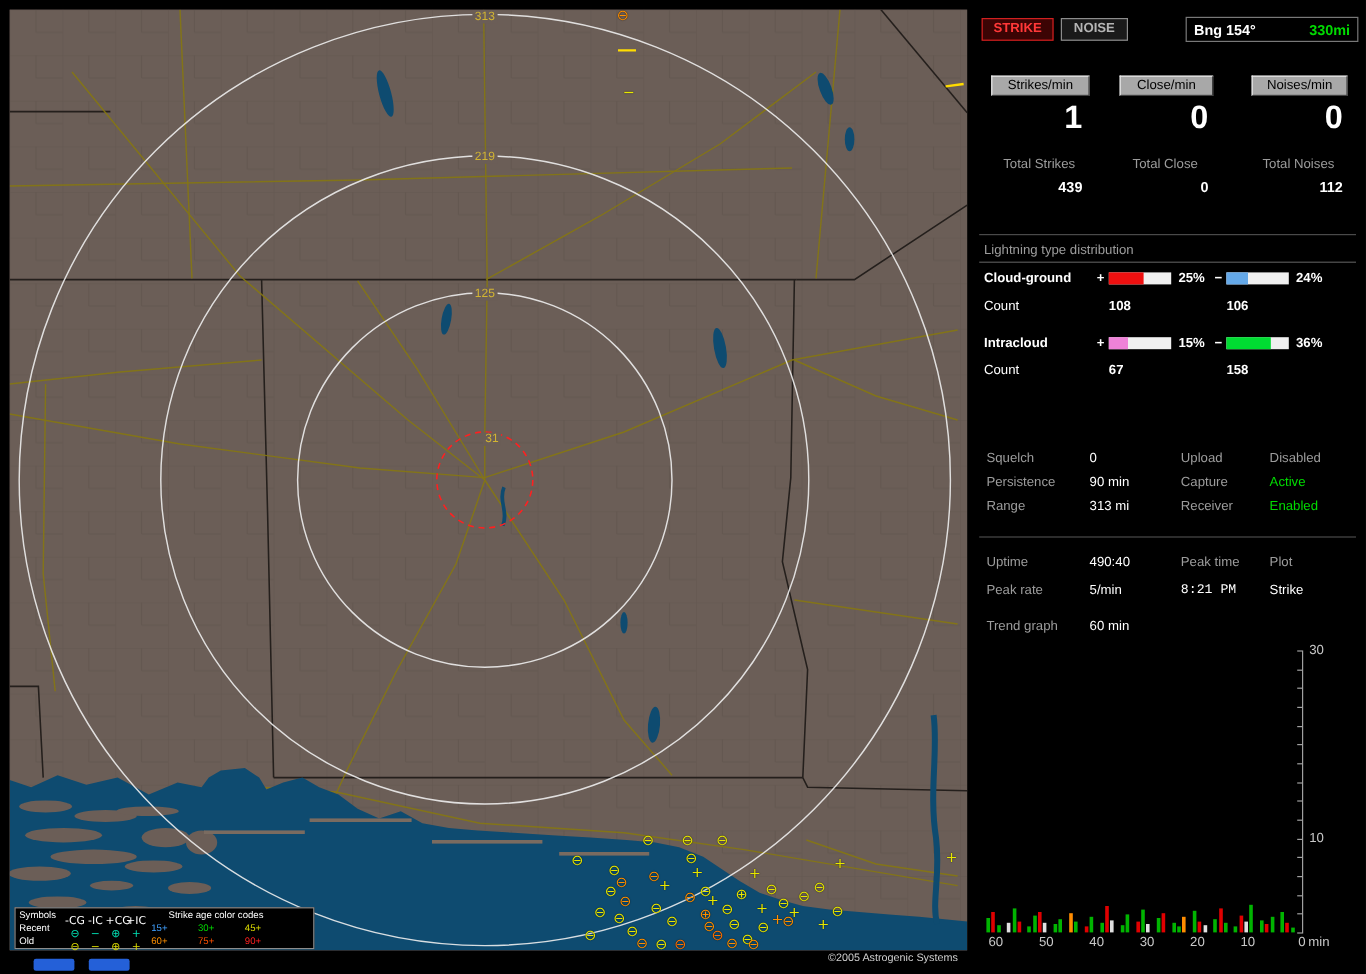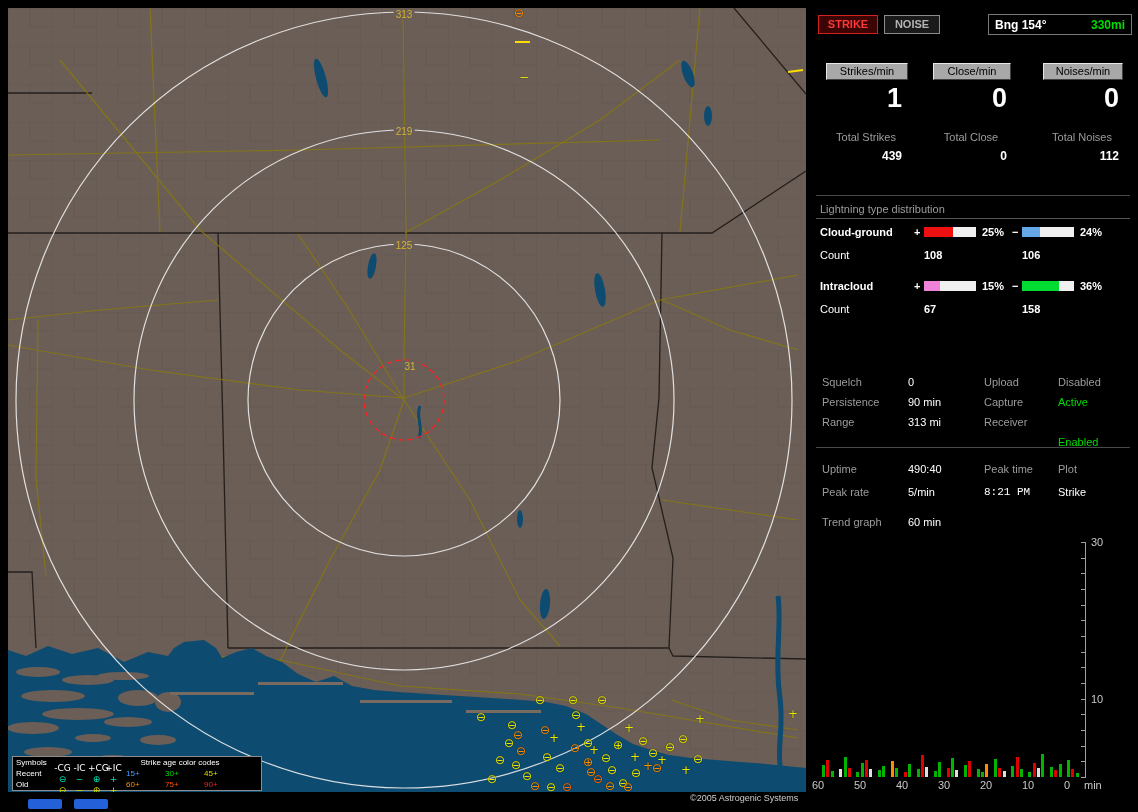--- a/index.html
+++ b/index.html
@@ -32,21 +32,21 @@
   .totval{position:absolute;font-size:12px;color:#fff;text-align:right;font-weight:bold;}
   .hline{position:absolute;left:4px;width:314px;height:1px;background:#4a4a4a;}
   .dist-bar{position:absolute;width:52px;height:10px;background:#f0f0f0;}
   .dist-bar .fill{height:100%;width:0;}
   .datebox{position:absolute;left:4px;top:333px;width:310px;height:25px;border:1px solid #646464;line-height:25px;padding-left:6px;font-size:14px;font-weight:bold;}
   #plot{position:absolute;left:10px;top:542px;width:260px;height:235px;}
   .tbar{position:absolute;bottom:0;width:3px;}
   #yaxis{position:absolute;left:273px;top:542px;width:1px;height:236px;background:#a0a0a0;}
   .ytick{position:absolute;left:269px;width:4px;height:1px;background:#a0a0a0;}
   .ylab{position:absolute;left:279px;font-size:11px;color:#c8c8c8;}
-  .xlab{position:absolute;top:779px;width:24px;text-align:left;font-size:11px;color:#c8c8c8;}
+  .xlab{position:absolute;top:779px;width:24px;text-align:right;font-size:11px;color:#c8c8c8;}
 </style>
 </head>
 <body>
 
 <div id="screen">
 
   <div id="map">
     <svg width="798" height="784" viewBox="0 0 798 784">
       <defs>
         <pattern id="county" width="44" height="38" patternUnits="userSpaceOnUse">
@@ -301,21 +301,21 @@
     <div class="abs val" style="left: 246px; top: 376px; color: rgb(156, 156, 156);">Disabled</div>
 
     <div class="abs lbl" style="left:10px;top:396px">Persistence</div>
     <div class="abs val" style="left: 96px; top: 396px; color: rgb(255, 255, 255);">90 min</div>
     <div class="abs lbl" style="left:172px;top:396px">Capture</div>
     <div class="abs val" style="left: 246px; top: 396px; color: rgb(0, 220, 0);">Active</div>
 
     <div class="abs lbl" style="left:10px;top:416px">Range</div>
     <div class="abs val" style="left: 96px; top: 416px; color: rgb(255, 255, 255);">313 mi</div>
     <div class="abs lbl" style="left:172px;top:416px">Receiver</div>
-    <div class="abs val" style="left: 246px; top: 436px; color: rgb(0, 220, 0); text-decoration: underline;">Enabled</div>
+    <div class="abs val" style="left: 246px; top: 416px; color: rgb(0, 220, 0);">Enabled</div>
 
     <div class="hline" style="top:447px"></div>
 
     <div class="abs lbl" style="left:10px;top:463px">Uptime</div>
     <div class="abs val" style="left:96px;top:463px">490:40</div>
     <div class="abs val" style="left: 172px; top: 463px; color: rgb(156, 156, 156);">Peak time</div>
     <div class="abs val" style="left: 246px; top: 463px; color: rgb(156, 156, 156);">Plot</div>
 
     <div class="abs lbl" style="left:10px;top:486px">Peak rate</div>
     <div class="abs val" style="left:96px;top:486px">5/min</div>

